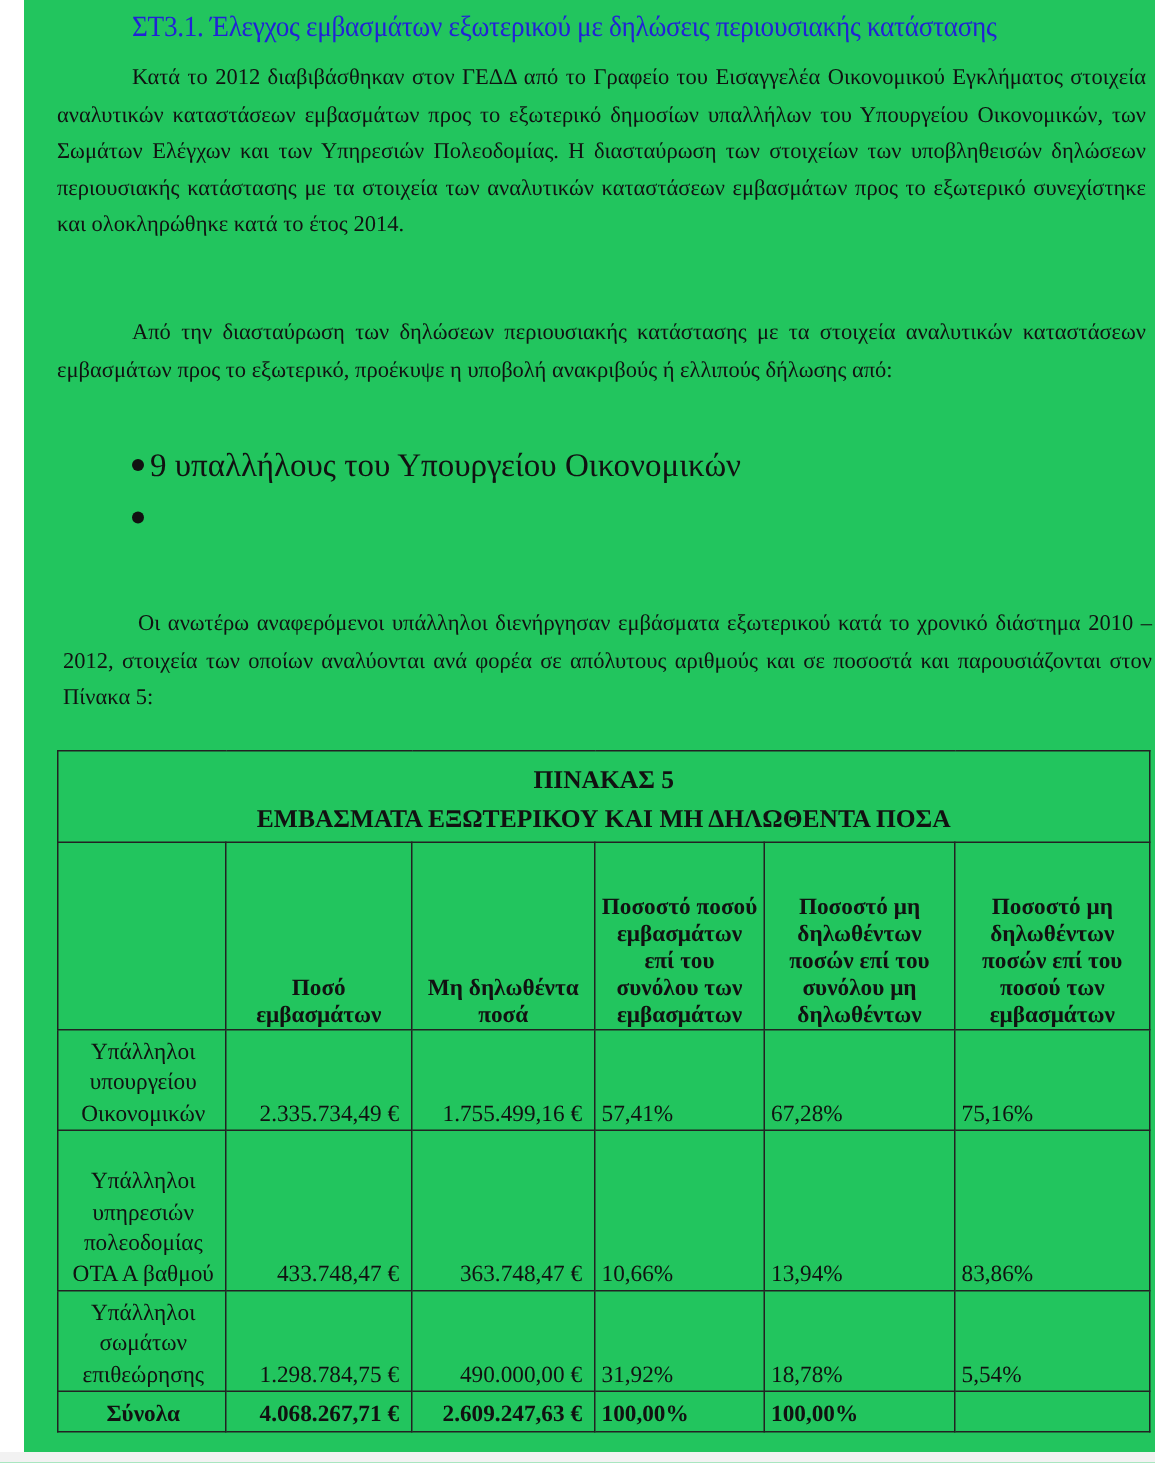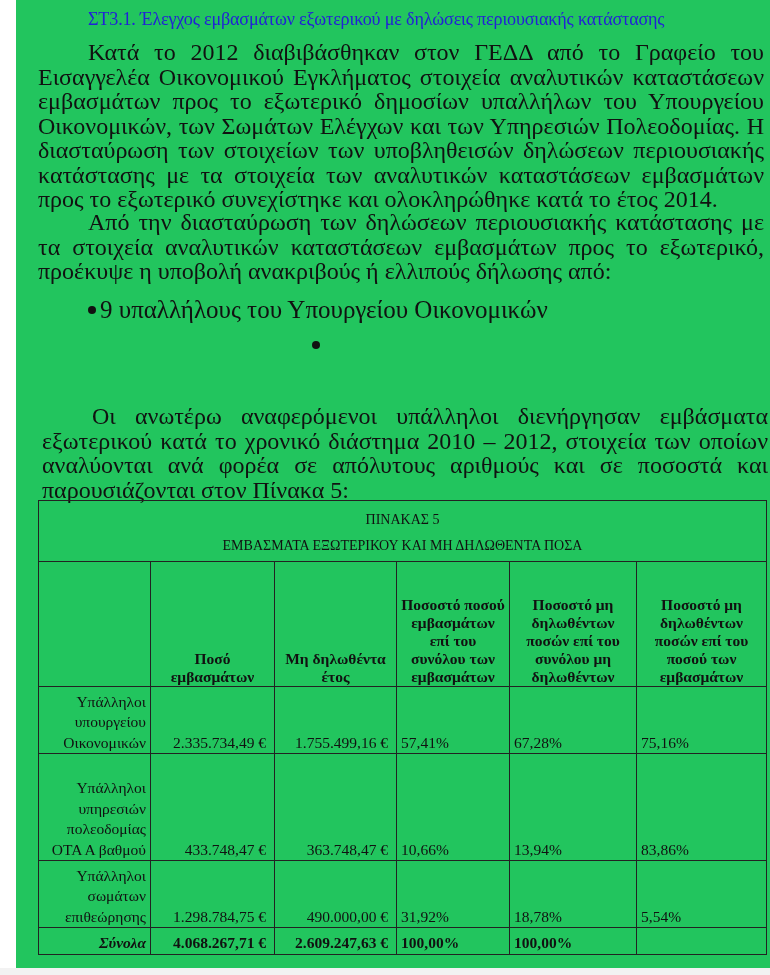--- a/index.html
+++ b/index.html
@@ -8,45 +8,45 @@
     font-family:"Liberation Serif", "DejaVu Serif", serif; color:#111;
     position:relative;
   }
   .page { position:absolute; left:16px; top:0; width:770px; height:968px; background:#22c55e; }
   .footer-band { position:absolute; left:0; top:968px; width:770px; height:7px; background:#f2f2f2; }
   .heading {
     position:absolute; left:72px; top:8px; font-size:19.5px; color:#2222d6;
     letter-spacing:-0.2px; white-space:nowrap; transform:scaleX(0.93); transform-origin:left top;
   }
   .para {
-    position:absolute; left:22px; width:726px; font-size:24px; line-height:24.5px;
+    position:absolute; left:22px; width:726px; font-size:15px; line-height:24.5px;
     text-align:justify; text-indent:50px;
   }
   .p1 { top:40px; }
   .p2 { top:210px; }
   .p3 { top:400px; }
-  .bullets { position:absolute; left:72px; top:298px; margin:0; padding:0; list-style:none; font-size:25px;text-align:center; }
+  .bullets { position:absolute; left:72px; top:298px; margin:0; padding:0; list-style:none; font-size:22px; }
   .bullets li { height:35px; line-height:24px; white-space:nowrap; }
   .bullets .dot { display:inline-block; width:8px; height:8px; border-radius:50%; background:#111; margin-right:4px; vertical-align:middle; position:relative; top:-2px; }
 
   table.t5 {
     position:absolute; left:22px; top:500px; width:728px; border-collapse:collapse;
     font-size:15.5px; table-layout:fixed;
   }
   table.t5 td, table.t5 th { border:1.5px solid #222; padding:0 4px; }
-  .cap { text-align:center; font-weight:normal; font-size:14px; height:58px; vertical-align:bottom; padding-bottom:2px !important; border-bottom:1.5px solid #222; }
+  .cap { text-align:center; font-weight:bold; font-size:17px; height:58px; vertical-align:bottom; padding-bottom:2px !important; border-bottom:1.5px solid #222; }
   .cap div { line-height:26px; }
   .hdr th { font-weight:bold; text-align:center; vertical-align:bottom; line-height:18px; height:124px; padding-bottom:2px; }
   .row td { vertical-align:bottom; height:66px; line-height:20.5px; padding-bottom:0; }
   .row.tall td { height:106px; }
-  .row .lbl { text-align:right; padding-left:6px; }
+  .row .lbl { text-align:center; padding-left:6px; }
   .row .num { text-align:right; padding-right:8px; white-space:nowrap; }
   .row .pct { text-align:left; white-space:nowrap; }
   .totals td { height:26px; font-weight:bold; vertical-align:bottom; line-height:22px; }
-  .totals .lbl { font-style:italic; }
+  .totals .lbl { }
 </style>
 </head>
 <body>
 
 <div class="page">
   <div class="heading">ΣΤ3.1. Έλεγχος εμβασμάτων εξωτερικού με δηλώσεις περιουσιακής κατάστασης</div>
 
   <p class="para p1" style="margin:0">Κατά το 2012 διαβιβάσθηκαν στον ΓΕΔΔ από το Γραφείο του Εισαγγελέα Οικονομικού Εγκλήματος στοιχεία αναλυτικών καταστάσεων εμβασμάτων προς το εξωτερικό δημοσίων υπαλλήλων του Υπουργείου Οικονομικών, των Σωμάτων Ελέγχων και των Υπηρεσιών Πολεοδομίας. Η διασταύρωση των στοιχείων των υποβληθεισών δηλώσεων περιουσιακής κατάστασης με τα στοιχεία των αναλυτικών καταστάσεων εμβασμάτων προς το εξωτερικό συνεχίστηκε και ολοκληρώθηκε κατά το έτος 2014.</p>
   <p class="para p2" style="margin:0">Από την διασταύρωση των δηλώσεων περιουσιακής κατάστασης με τα στοιχεία αναλυτικών καταστάσεων εμβασμάτων προς το εξωτερικό, προέκυψε η υποβολή ανακριβούς ή ελλιπούς δήλωσης από:</p>
 
@@ -69,21 +69,21 @@
     <tbody>
         <tr>
       <td colspan="6" class="cap">
         <div>ΠΙΝΑΚΑΣ 5</div>
         <div>ΕΜΒΑΣΜΑΤΑ ΕΞΩΤΕΡΙΚΟΥ ΚΑΙ ΜΗ ΔΗΛΩΘΕΝΤΑ ΠΟΣΑ</div>
       </td>
     </tr>
     <tr class="hdr">
       <th></th>
       <th>Ποσό εμβασμάτων</th>
-      <th>Μη δηλωθέντα έτος</th>
+      <th>Μη δηλωθέντα ποσά</th>
       <th>Ποσοστό ποσού εμβασμάτων επί του συνόλου των εμβασμάτων</th>
       <th>Ποσοστό μη δηλωθέντων ποσών επί του συνόλου μη δηλωθέντων</th>
       <th>Ποσοστό μη δηλωθέντων ποσών επί του ποσού των εμβασμάτων</th>
     </tr>
     <tr class="row">
       <td class="lbl">Υπάλληλοι υπουργείου Οικονομικών</td>
       <td class="num">2.335.734,49 €</td>
       <td class="num">1.755.499,16 €</td>
       <td class="pct">57,41%</td>
       <td class="pct">67,28%</td>

